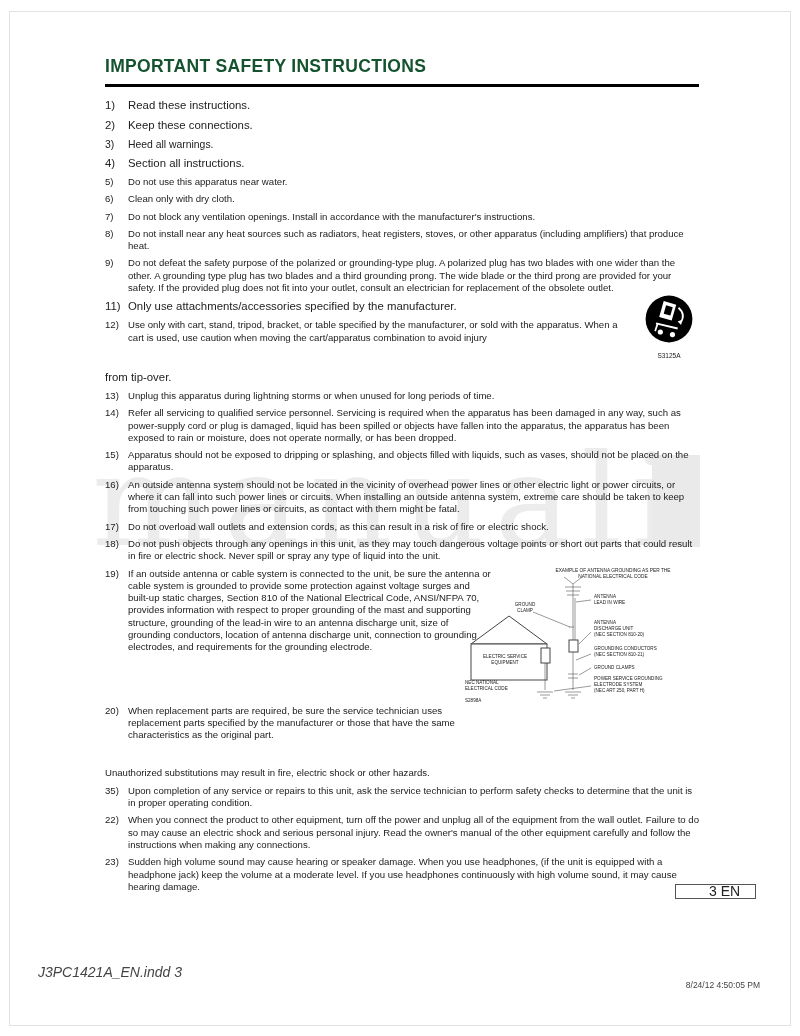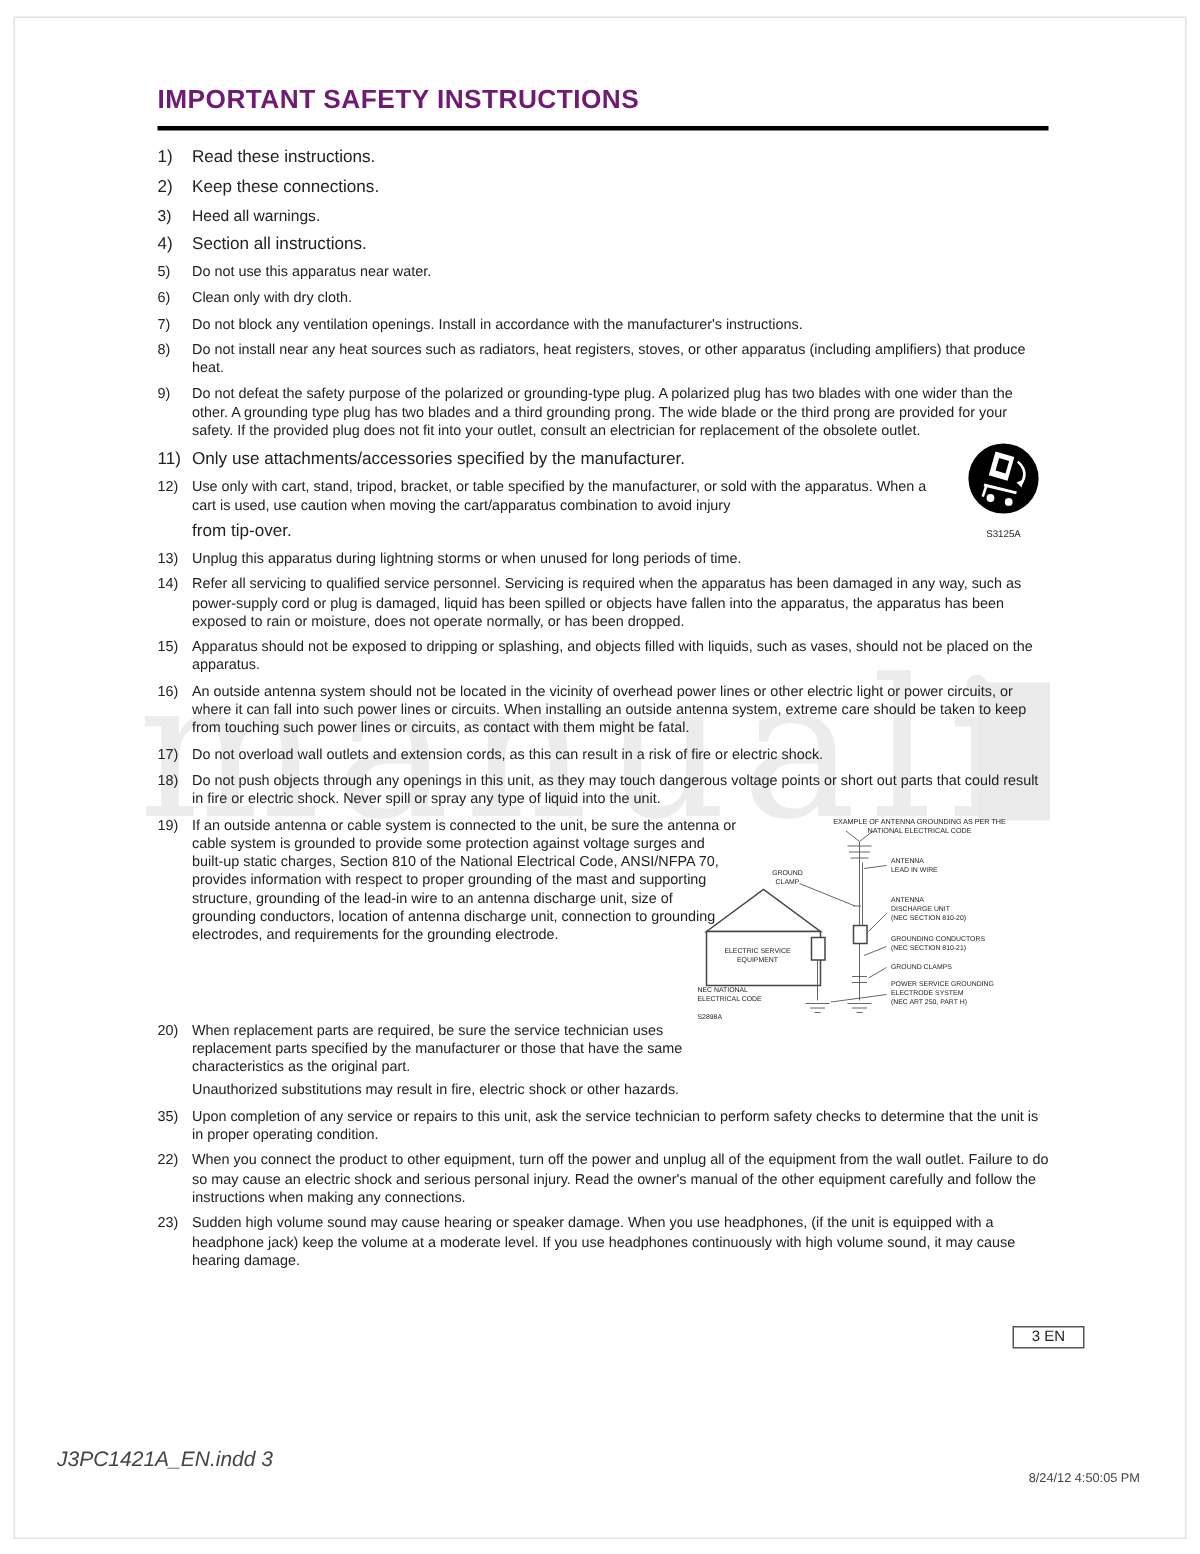--- a/index.html
+++ b/index.html
@@ -8,42 +8,42 @@
     font-family:"Liberation Sans",sans-serif;color:#222;
   }
   .page-edge{position:absolute;left:9px;top:11px;right:9px;bottom:10px;border:1px solid #e2e2e2;pointer-events:none;}
   .watermark{
     position:absolute;left:92px;top:426px;z-index:0;
     font-family:"DejaVu Serif",serif;font-size:128px;letter-spacing:10px;
     color:#ececec;white-space:nowrap;user-select:none;
   }
   .watermark-block{position:absolute;left:652px;top:455px;width:48px;height:92px;background:#eaeaea;z-index:0;}
   .content{position:absolute;left:105px;top:56px;width:594px;z-index:1;}
-  h1.title{font-size:17.5px;font-weight:bold;letter-spacing:.3px;margin:0 0 7px 0;color:#701a75;}
+  h1.title{font-size:17.5px;font-weight:bold;letter-spacing:.3px;margin:0 0 7px 0;color:#14532d;}
   .title-rule{height:3px;background:#000;margin-bottom:11px;}
   .inst{display:flex;position:relative;font-size:9.6px;line-height:12.3px;margin-bottom:5px;color:#222;}
   .inst .num{flex:0 0 23px;}
   .inst .txt{flex:1;}
   .inst.large{font-size:11.4px;line-height:14px;margin-bottom:6px;}
   .inst.medium{font-size:10.4px;line-height:13px;}
-  .inst.cont{margin-top:-2px;}
+  .inst.cont{margin-top:-2px;flex-direction:column;}
   .inst.cart .txt{max-width:500px;}
   .inst.diagram{min-height:132px;}
   .inst.diagram .txt{max-width:364px;}
   .inst.narrow .txt{max-width:364px;}
   .cart-fig{position:absolute;right:2px;top:-26px;width:56px;text-align:center;}
   .fig-code{font-size:6.5px;margin-top:1px;color:#222;}
   .antenna-fig{position:absolute;right:-4px;top:-4px;}
   .dlab{font-size:4.6px;fill:#222;font-family:"Liberation Sans",sans-serif;}
   .dcap{font-size:4.8px;fill:#222;font-family:"Liberation Sans",sans-serif;}
   .dline{stroke:#555;stroke-width:0.6;fill:none;}
   .dshape{stroke:#444;stroke-width:1;fill:#fff;}
   .page-badge{
     position:absolute;left:675px;top:884px;width:46px;height:13px;z-index:1;
-    border:1px solid #555;font-size:10px;line-height:13px;text-align:center;color:#222;background:#fff;
+    border:1px solid #555;font-size:14px;line-height:13px;text-align:left;color:#222;background:#fff;padding-left:33px;
   }
   .footer-left{position:absolute;left:38px;top:964px;font-size:14px;color:#444;z-index:1;font-style:italic;}
   .footer-right{position:absolute;right:40px;top:964px;font-size:8.5px;color:#444;z-index:1;margin-top:16px;}
 </style>
 </head>
 <body>
 
 <div class="page">
   <div class="page-edge"></div>
 

